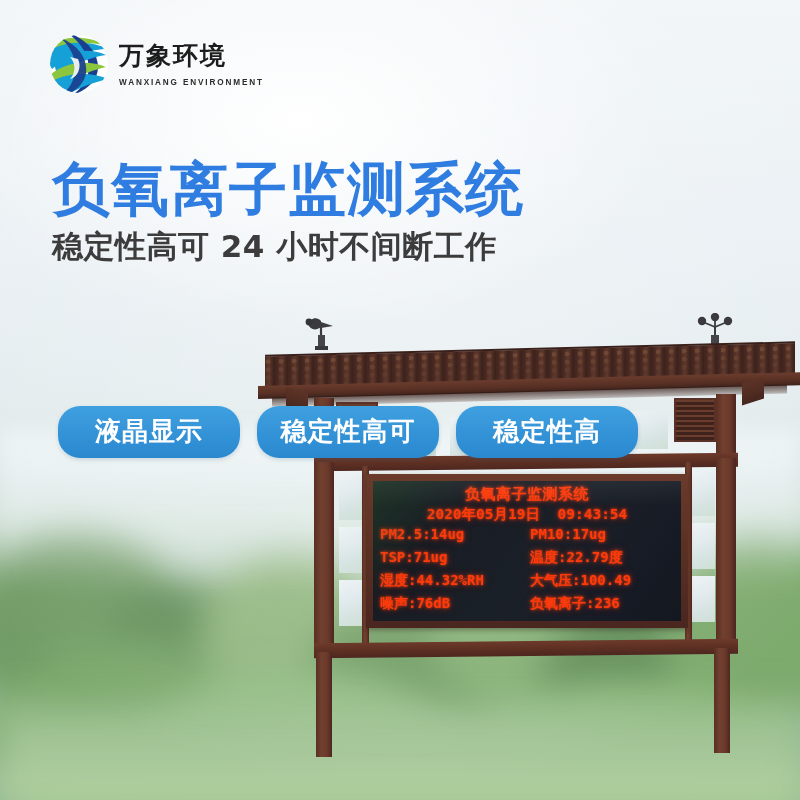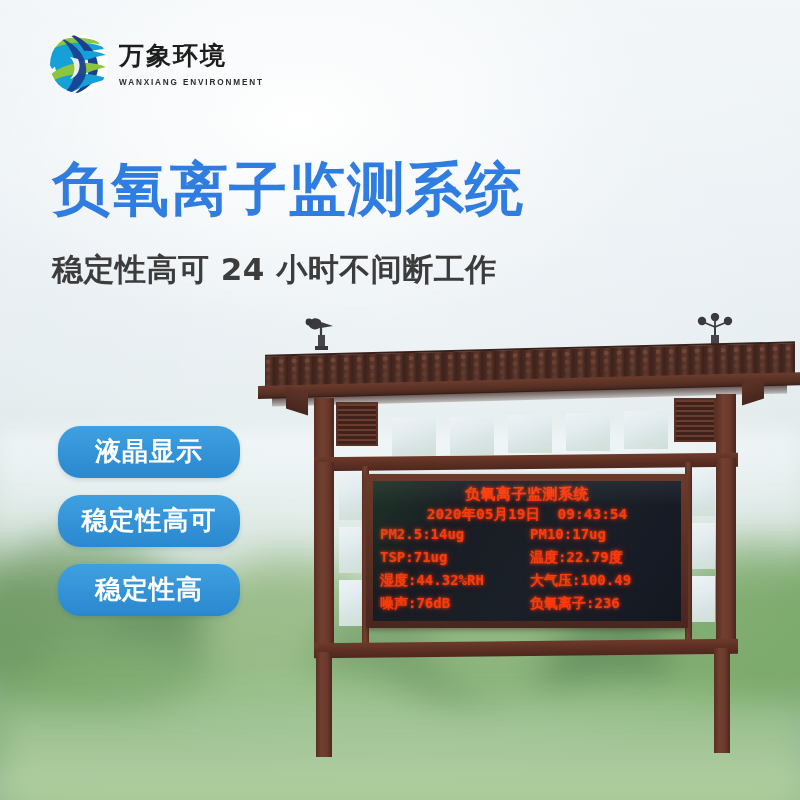--- a/index.html
+++ b/index.html
@@ -59,25 +59,25 @@
   
   #headline { position:absolute; left:52px; top:158px; }
   .h-main {
     font-family:"DejaVu Sans", sans-serif;
     font-size:58px; font-weight:700; color:#2f7de1;
     letter-spacing:1px; line-height:1.08; white-space:nowrap;
   }
   .h-sub {
     font-family:"DejaVu Sans", sans-serif;
     font-size:31px; font-weight:700; color:#3c3c3c;
-    letter-spacing:.5px; margin-top:28px; white-space:nowrap;
-  }
-
-  
-  #badges { position:absolute; left:58px; top:406px; display:flex; flex-direction:column; gap:17px;margin-top:20px; }
+    letter-spacing:.5px; margin-top:5px; white-space:nowrap;
+  }
+
+  
+  #badges { position:absolute; left:58px; top:406px; display:flex; flex-direction:row; gap:17px; }
   .badge {
     font-family:"DejaVu Sans", sans-serif;
     font-size:26px; font-weight:700; color:#ffffff;
     background:linear-gradient(180deg,#3fa0e0 0%,#2a88cf 100%);
     border-radius:22px;
     padding:8px 20px 9px 20px;
     text-align:center; white-space:nowrap;
     letter-spacing:1px;
     box-shadow:0 2px 4px rgba(40,90,130,.18);
     align-self:flex-start;

